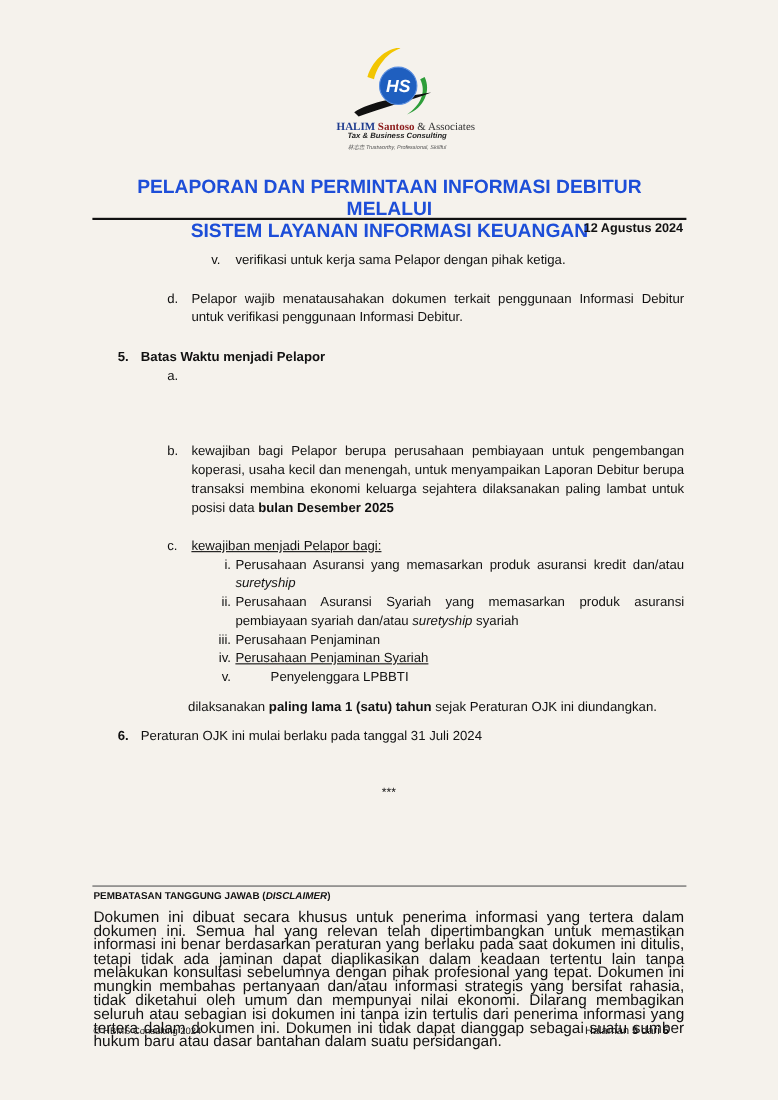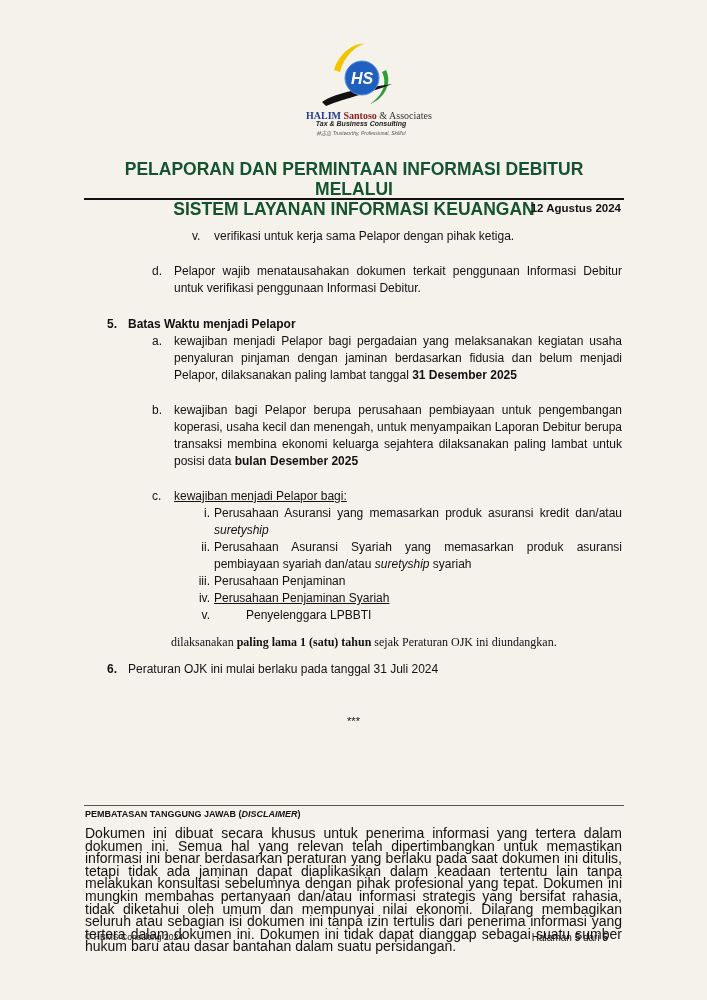--- a/index.html
+++ b/index.html
@@ -20,21 +20,21 @@
     font-family: "Liberation Serif", serif; font-size: 10px; white-space: nowrap; color:#333; letter-spacing: 0; }
   .logo-name .halim { color: #1f3c8f; font-weight: bold; }
   .logo-name .santoso { color: #8b1a1a; font-weight: bold; }
   .logo-sub { position: absolute; left: 0; top: 80px; width: 110px; text-align: center;
     font-size: 7px; font-style: italic; font-weight: bold; color: #222; white-space: nowrap; }
   .logo-tag { position: absolute; left: 0; top: 90px; width: 110px; text-align: center;
     font-size: 5px; font-style: italic; color: #555; white-space: nowrap; }
 
   
   .title { position: absolute; left: 84px; top: 159px; width: 540px; text-align: center;
-    color: #14532d; font-weight: bold; font-size: 17.5px; line-height: 20px; }
+    color: #1d4ed8; font-weight: bold; font-size: 17.5px; line-height: 20px; }
   .rule { position: absolute; left: 84px; top: 198px; width: 540px; height: 2px; background: #111; }
   .date { position: absolute; left: 84px; top: 202px; width: 537px; text-align: right;
     font-weight: bold; font-size: 11.5px; }
 
   
   .body { font-family: "Liberation Sans", sans-serif; font-size: 12px; line-height: 17px; color:#111; }
   .abs { position: absolute; }
   .just { text-align: justify; text-align-last: left; }
   b { font-weight: bold; }
   i { }
@@ -76,21 +76,20 @@
   <div class="body abs" style="left:192px; top:228px;">v.</div>
   <div class="body abs" style="left:214px; top:228px; width:410px;">verifikasi untuk kerja sama Pelapor dengan pihak ketiga.</div>
 
   <div class="body abs" style="left:152px; top:263px;">d.</div>
   <div class="body abs just" style="left:174px; top:263px; width:448px;">Pelapor wajib menatausahakan dokumen terkait penggunaan Informasi Debitur untuk verifikasi penggunaan Informasi Debitur.</div>
 
   <div class="body abs" style="left:107px; top:316px; font-weight:bold;">5.</div>
   <div class="body abs" style="left:128px; top:316px; font-weight:bold;">Batas Waktu menjadi Pelapor</div>
 
   <div class="body abs" style="left:152px; top:333px;">a.</div>
-  <div class="body abs just" style="left:174px; top:333px; width:448px;"><span>kewajiban menjadi Pelapor bagi pergadaian yang melaksanakan kegiatan usaha penyaluran pinjaman dengan jaminan berdasarkan fidusia dan belum menjadi Pelapor, dilaksanakan paling lambat tanggal </span><b>31 Desember 2025</b></div>
 
   <div class="body abs" style="left:152px; top:402px;">b.</div>
   <div class="body abs just" style="left:174px; top:402px; width:448px;"><span>kewajiban bagi Pelapor berupa perusahaan pembiayaan untuk pengembangan koperasi, usaha kecil dan menengah, untuk menyampaikan Laporan Debitur berupa transaksi membina ekonomi keluarga sejahtera dilaksanakan paling lambat untuk posisi data </span><b>bulan Desember 2025</b></div>
 
   <div class="body abs" style="left:152px; top:488px;">c.</div>
   <div class="body abs" style="left:174px; top:488px; width:448px;text-decoration:underline;">kewajiban menjadi Pelapor bagi:</div>
 
   <div class="body abs" style="left:190px; top:505px; width:20px; text-align:right;">i.</div>
   <div class="body abs just" style="left:214px; top:505px; width:408px;"><span>Perusahaan Asuransi yang memasarkan produk asuransi kredit dan/atau </span><i>suretyship</i></div>
 
@@ -99,21 +98,21 @@
 
   <div class="body abs" style="left:186px; top:573px; width:24px; text-align:right;">iii.</div>
   <div class="body abs" style="left:214px; top:573px; width:408px;">Perusahaan Penjaminan</div>
 
   <div class="body abs" style="left:186px; top:590px; width:24px; text-align:right;">iv.</div>
   <div class="body abs" style="left:214px; top:590px; width:408px;text-decoration:underline;">Perusahaan Penjaminan Syariah</div>
 
   <div class="body abs" style="left:186px; top:607px; width:24px; text-align:right;">v.</div>
   <div class="body abs" style="left:214px; top:607px; width:408px;margin-left:32px;">Penyelenggara LPBBTI</div>
 
-  <div class="body abs" style="left:171px; top:634px; width:460px;font-family:Liberation Serif, serif;"><span>dilaksanakan </span><b>paling lama 1 (satu) tahun</b><span> sejak Peraturan OJK ini diundangkan.</span></div>
+  <div class="body abs" style="left:171px; top:634px; width:460px;"><span>dilaksanakan </span><b>paling lama 1 (satu) tahun</b><span> sejak Peraturan OJK ini diundangkan.</span></div>
 
   <div class="body abs" style="left:107px; top:661px; font-weight:bold;">6.</div>
   <div class="body abs" style="left:128px; top:661px; width:494px;">Peraturan OJK ini mulai berlaku pada tanggal 31 Juli 2024</div>
 
   <div class="body abs" style="left:0; top:713px; width:707px; text-align:center; font-size:11px;">***</div>
 
   <div class="drule"></div>
   <div class="dtitle"><span>PEMBATASAN TANGGUNG JAWAB (</span><i>DISCLAIMER</i><span>)</span></div>
   <div class="dtext">Dokumen ini dibuat secara khusus untuk penerima informasi yang tertera dalam dokumen ini. Semua hal yang relevan telah dipertimbangkan untuk memastikan informasi ini benar berdasarkan peraturan yang berlaku pada saat dokumen ini ditulis, tetapi tidak ada jaminan dapat diaplikasikan dalam keadaan tertentu lain tanpa melakukan konsultasi sebelumnya dengan pihak profesional yang tepat. Dokumen ini mungkin membahas pertanyaan dan/atau informasi strategis yang bersifat rahasia, tidak diketahui oleh umum dan mempunyai nilai ekonomi. Dilarang membagikan seluruh atau sebagian isi dokumen ini tanpa izin tertulis dari penerima informasi yang tertera dalam dokumen ini. Dokumen ini tidak dapat dianggap sebagai suatu sumber hukum baru atau dasar bantahan dalam suatu persidangan.</div>
 

